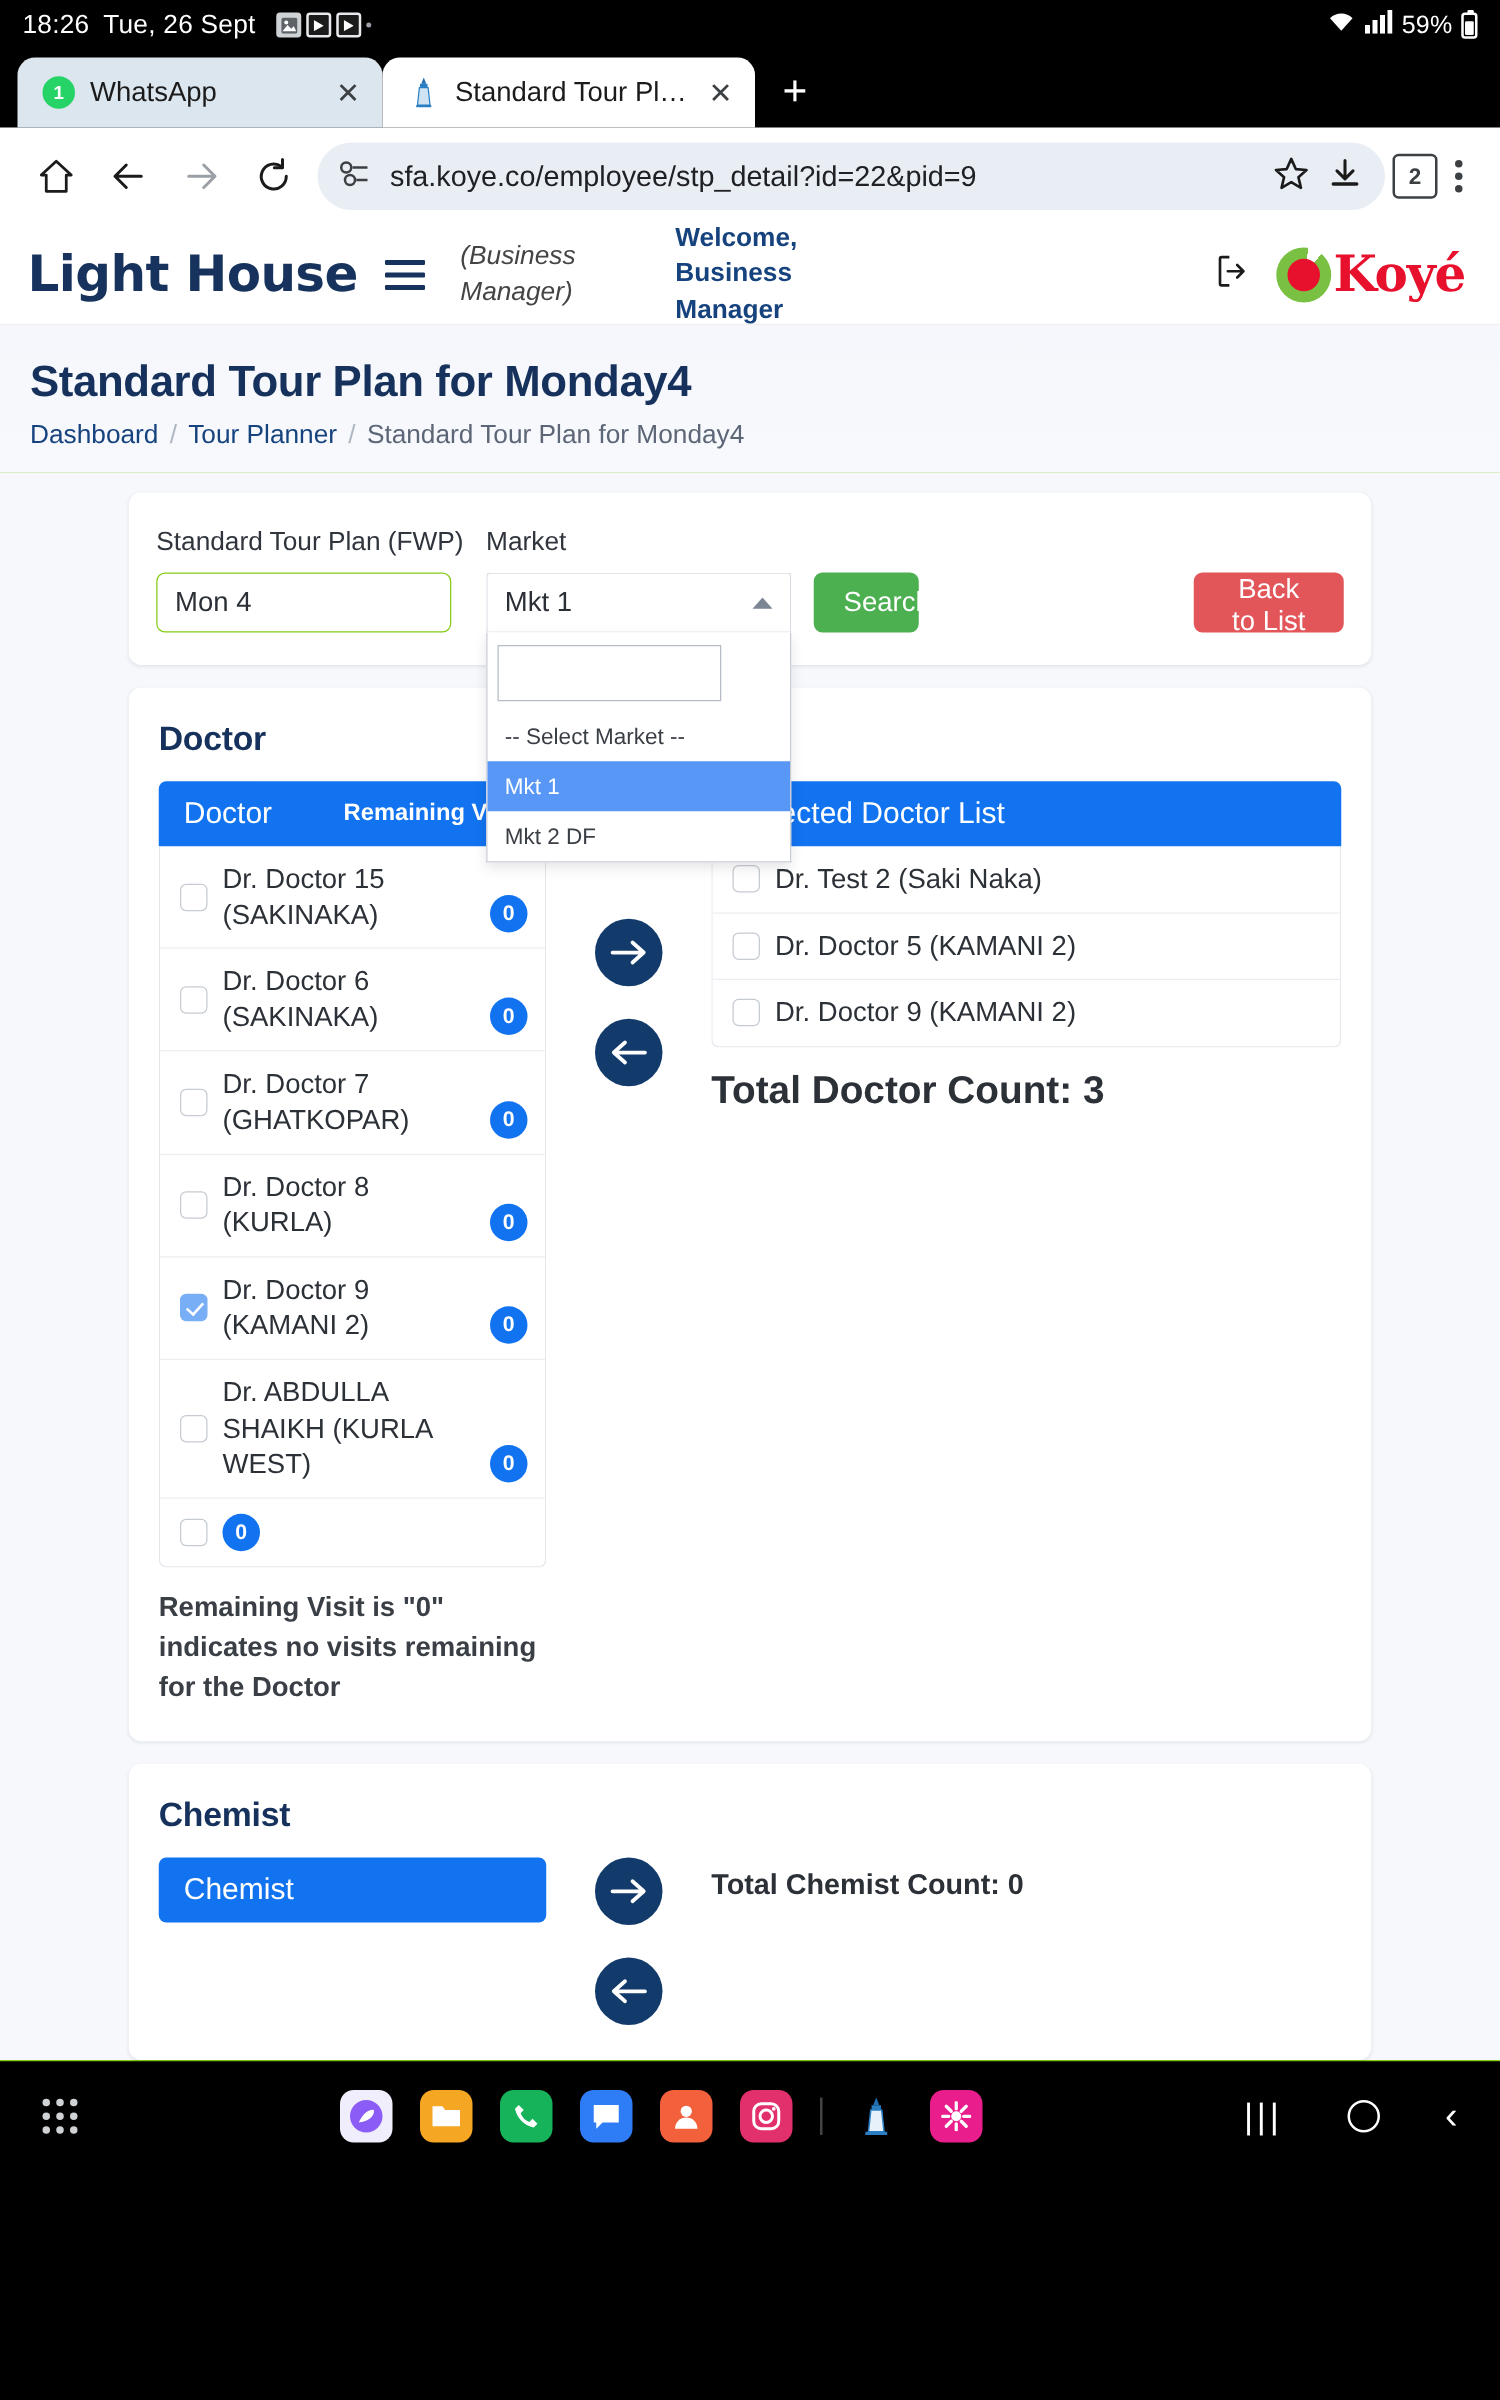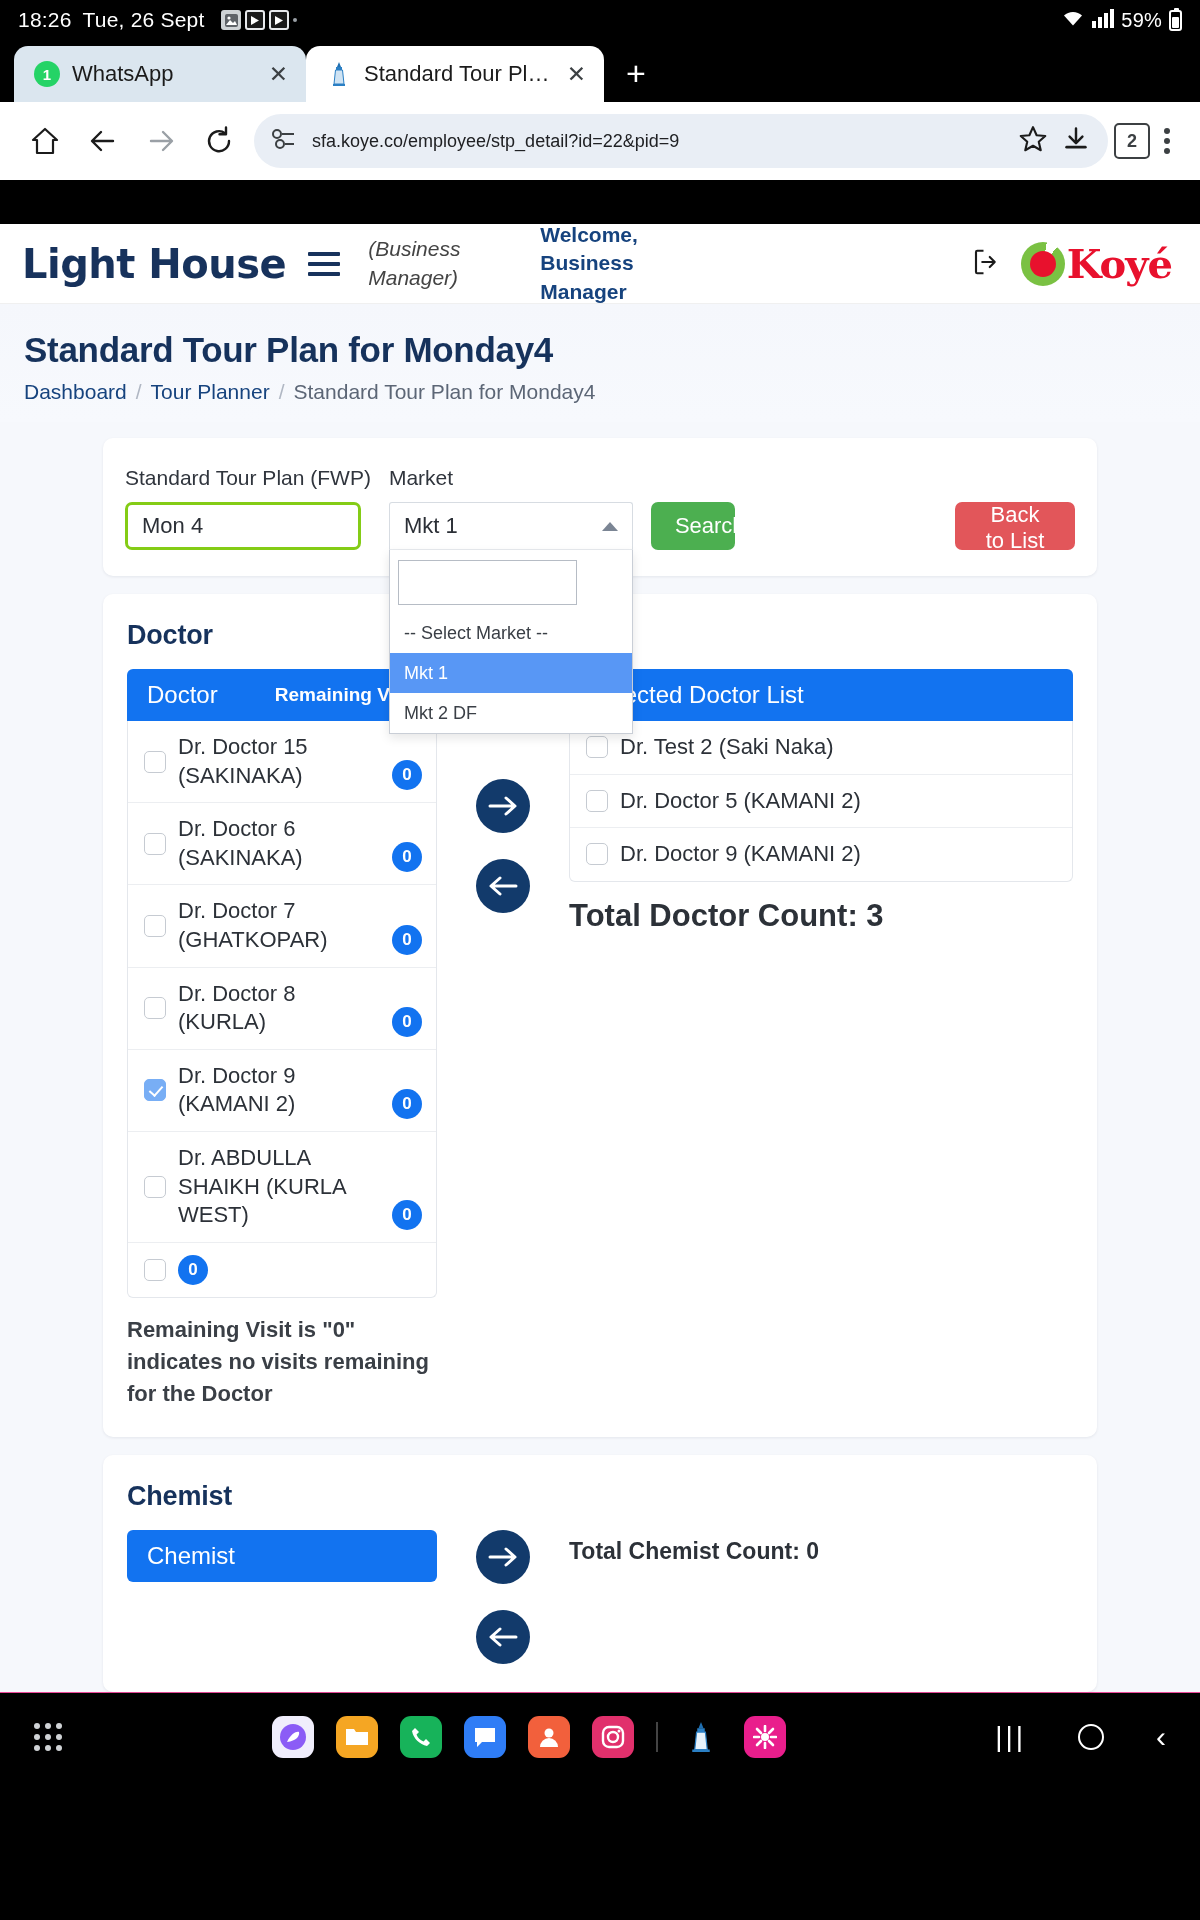--- a/index.html
+++ b/index.html
@@ -46,30 +46,30 @@
   .newtab { color:#fff; font-size:34px; padding:0 22px 12px 22px; line-height:1; }
 
   
   .omnibox { background:#fff; height:78px; display:flex; align-items:center; padding:0 16px; gap:0; }
   .ob-btn { width:58px; height:58px; display:flex; align-items:center; justify-content:center; }
   .ob-btn svg { display:block; }
   .urlbar {
     flex:1; height:54px; background:#e9eef5; border-radius:27px;
     display:flex; align-items:center; padding:0 18px; gap:14px; margin:0 6px;
   }
-  .url-text { flex:1; font-size:18px; color:#202124; white-space:nowrap; overflow:hidden; }
+  .url-text { flex:1; font-size:23px; color:#202124; white-space:nowrap; overflow:hidden; }
   .tabcount {
     width:36px;height:36px;border:2.5px solid #3c4043;border-radius:5px;
     display:flex;align-items:center;justify-content:center;font-size:18px;font-weight:bold;color:#3c4043;
   }
   .kebab { display:flex; flex-direction:column; gap:4px; padding:0 14px; }
   .kebab i { width:6px;height:6px;background:#3c4043;border-radius:50%; display:block; }
 
   
-  .page { background:#ec4899; height:1469px; overflow:hidden; position:relative;margin-top:44px; }
+  .page { background:#84cc16; height:1469px; overflow:hidden; position:relative; }
 
   .appbar {
     height:80px; background:#fff; display:flex; align-items:center;
     padding:0 22px; gap:0; border-bottom:1px solid #f0f0f0;
   }
   .brand { font-size:40px; font-weight:bold; color:#17325c; letter-spacing:-.5px; font-family:"DejaVu Sans", sans-serif;}
   .burger { margin-left:22px; display:flex; flex-direction:column; gap:6px; cursor:pointer; }
   .burger i { width:32px; height:4px; background:#17325c; display:block; border-radius:1px; }
   .role { margin-left:28px; width:120px; font-size:21px; color:#444; line-height:1.35;font-style:italic; }
   .welcome { margin-left:52px; width:175px; font-size:21px; color:#16437e; font-weight:bold; line-height:1.35; }
@@ -90,21 +90,21 @@
 
   .body-wrap { background:#f6f8fc; padding:8px 0 0 0; min-height:1170px; }
   .card { background:#fff; margin:8px 103px 0 103px; border-radius:10px;
           box-shadow:0 1px 3px rgba(16,30,54,.08); }
 
   
   .filter-card { padding:28px 22px 26px 22px; display:flex; align-items:flex-end; gap:18px; position:relative; }
   .field { display:flex; flex-direction:column; gap:12px; }
   .field-label { font-size:21px; color:#30353d; }
   .input-box {
-    width:236px; height:48px; border:3px solid #84cc16; border-radius:7px;
+    width:236px; height:48px; border:1px solid #84cc16; border-radius:7px;
     display:flex; align-items:center; padding:0 14px; font-size:22px; color:#2b2f36; background:#fff;
   }
   .select-box { width:244px; position:relative; }
   .select-display {
     height:48px; border:1px solid #d7dce2; border-bottom-color:#e8ebef;
     display:flex; align-items:center; padding:0 14px; font-size:22px; color:#2b2f36;
     background:#fff; border-radius:3px 3px 0 0;
   }
   .caret-up { margin-left:auto; width:0;height:0;border-left:8px solid transparent;border-right:8px solid transparent;border-bottom:9px solid #7b8594;}
   .dropdown {

